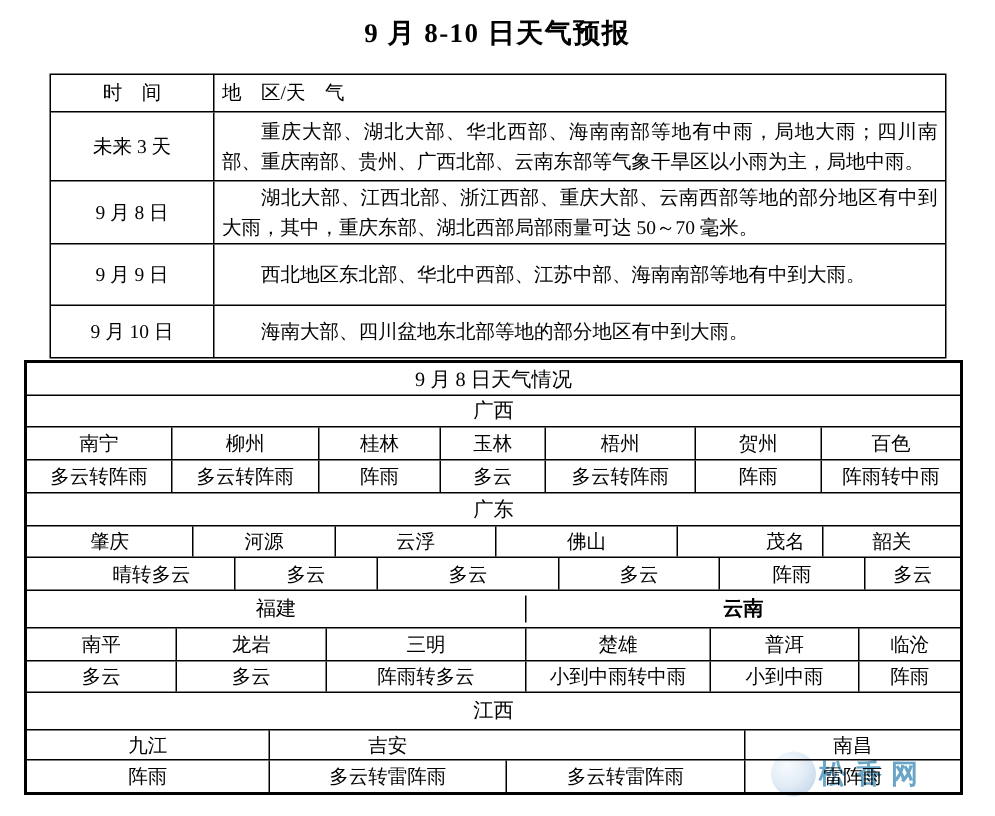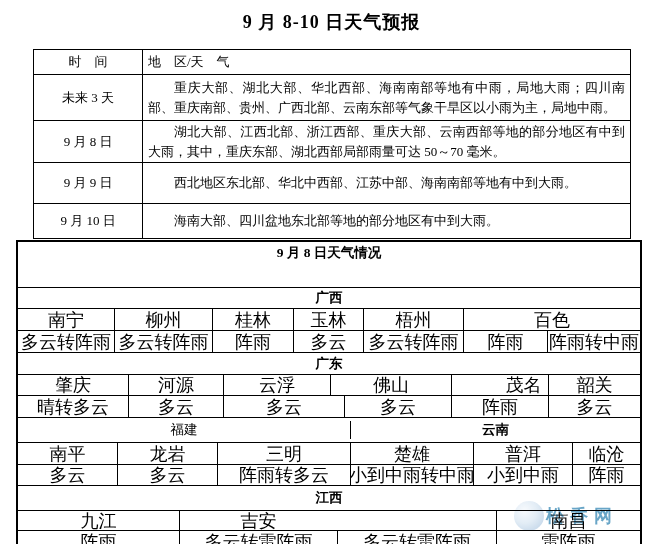--- a/index.html
+++ b/index.html
@@ -29,26 +29,26 @@
   .t1-header span{font-size:13px;}
   
   .t2{
     position:absolute;left:16px;top:240px;width:626px;
     border:2px solid #000;box-sizing:border-box;background:#fff;
   }
   .t2-row{display:flex;border-top:1px solid #000;box-sizing:border-box;}
   .t2-row:first-child{border-top:none;}
   .t2-title,.t2-region{
     justify-content:center;align-items:center;display:flex;
-    font-weight:bold;font-size:13.5px;
+    font-weight:normal;font-size:13.5px;
   }
   .c{
     box-sizing:border-box;border-left:1px solid #000;
     display:flex;align-items:center;justify-content:center;
-    font-size:18px;white-space:nowrap;overflow:hidden;
+    font-size:13px;white-space:nowrap;overflow:hidden;
   }
   .c:first-child{border-left:none;}
   .grow{flex:1;}
   .t2-region.split{font-weight:bold;}
   .t2-region .half{display:flex;align-items:center;justify-content:center;}
   
   .watermark{
     position:absolute;left:514px;top:501px;display:flex;align-items:center;
     opacity:.6;pointer-events:none;mix-blend-mode:multiply;
   }
@@ -95,27 +95,28 @@
     <div class="t1-time">9 月 10 日</div>
     <div class="t1-desc">
         <p>海南大部、四川盆地东北部等地的部分地区有中到大雨。</p>
       </div>
   </div>
 </div>
 
 <div class="t2">
   <div class="t2-row t2-title" style="height:21px;">9 月 8 日天气情况</div>
 
-  <div class="t2-row t2-region" style="height:21px;margin-top:24px;">广西</div>
+  <div class="t2-row t2-region" style="height:21px;">广西</div>
   <div class="t2-row" style="height:22px;">
     <div class="c" style="flex:0 0 96px;">南宁</div>
     <div class="c" style="flex:0 0 98px;">柳州</div>
     <div class="c" style="flex:0 0 81px;">桂林</div>
     <div class="c" style="flex:0 0 70px;">玉林</div>
     <div class="c" style="flex:0 0 100px;">梧州</div>
+    <div class="c" style="flex:0 0 84px;">贺州</div>
     <div class="c grow">百色</div>
   </div>
   <div class="t2-row" style="height:22px;">
     <div class="c" style="flex:0 0 96px;">多云转阵雨</div>
     <div class="c" style="flex:0 0 98px;">多云转阵雨</div>
     <div class="c" style="flex:0 0 81px;">阵雨</div>
     <div class="c" style="flex:0 0 70px;">多云</div>
     <div class="c" style="flex:0 0 100px;">多云转阵雨</div>
     <div class="c" style="flex:0 0 84px;">阵雨</div>
     <div class="c grow">阵雨转中雨</div>
@@ -123,21 +124,21 @@
 
   <div class="t2-row t2-region" style="height:22px;">广东</div>
   <div class="t2-row" style="height:21px;">
     <div class="c" style="flex:0 0 110px;">肇庆</div>
     <div class="c" style="flex:0 0 95px;">河源</div>
     <div class="c" style="flex:0 0 107px;">云浮</div>
     <div class="c" style="flex:0 0 121px;">佛山</div>
     <div class="c" style="flex:0 0 97px;padding-left:47px;">茂名</div>
     <div class="c grow">韶关</div>
   </div>
-  <div class="t2-row" style="height:22px;">
+  <div class="t2-row" style="height:22px;padding-left:28px;">
     <div class="c" style="flex:0 0 110px;">晴转多云</div>
     <div class="c" style="flex:0 0 95px;">多云</div>
     <div class="c" style="flex:0 0 121px;">多云</div>
     <div class="c" style="flex:0 0 107px;">多云</div>
     <div class="c" style="flex:0 0 97px;">阵雨</div>
     <div class="c grow">多云</div>
   </div>
 
   <div class="t2-row t2-region split" style="height:25px;">
     <div class="c half" style="flex:0 0 332px;border-left:none;font-weight:normal;font-size:13.5px;">福建</div>

